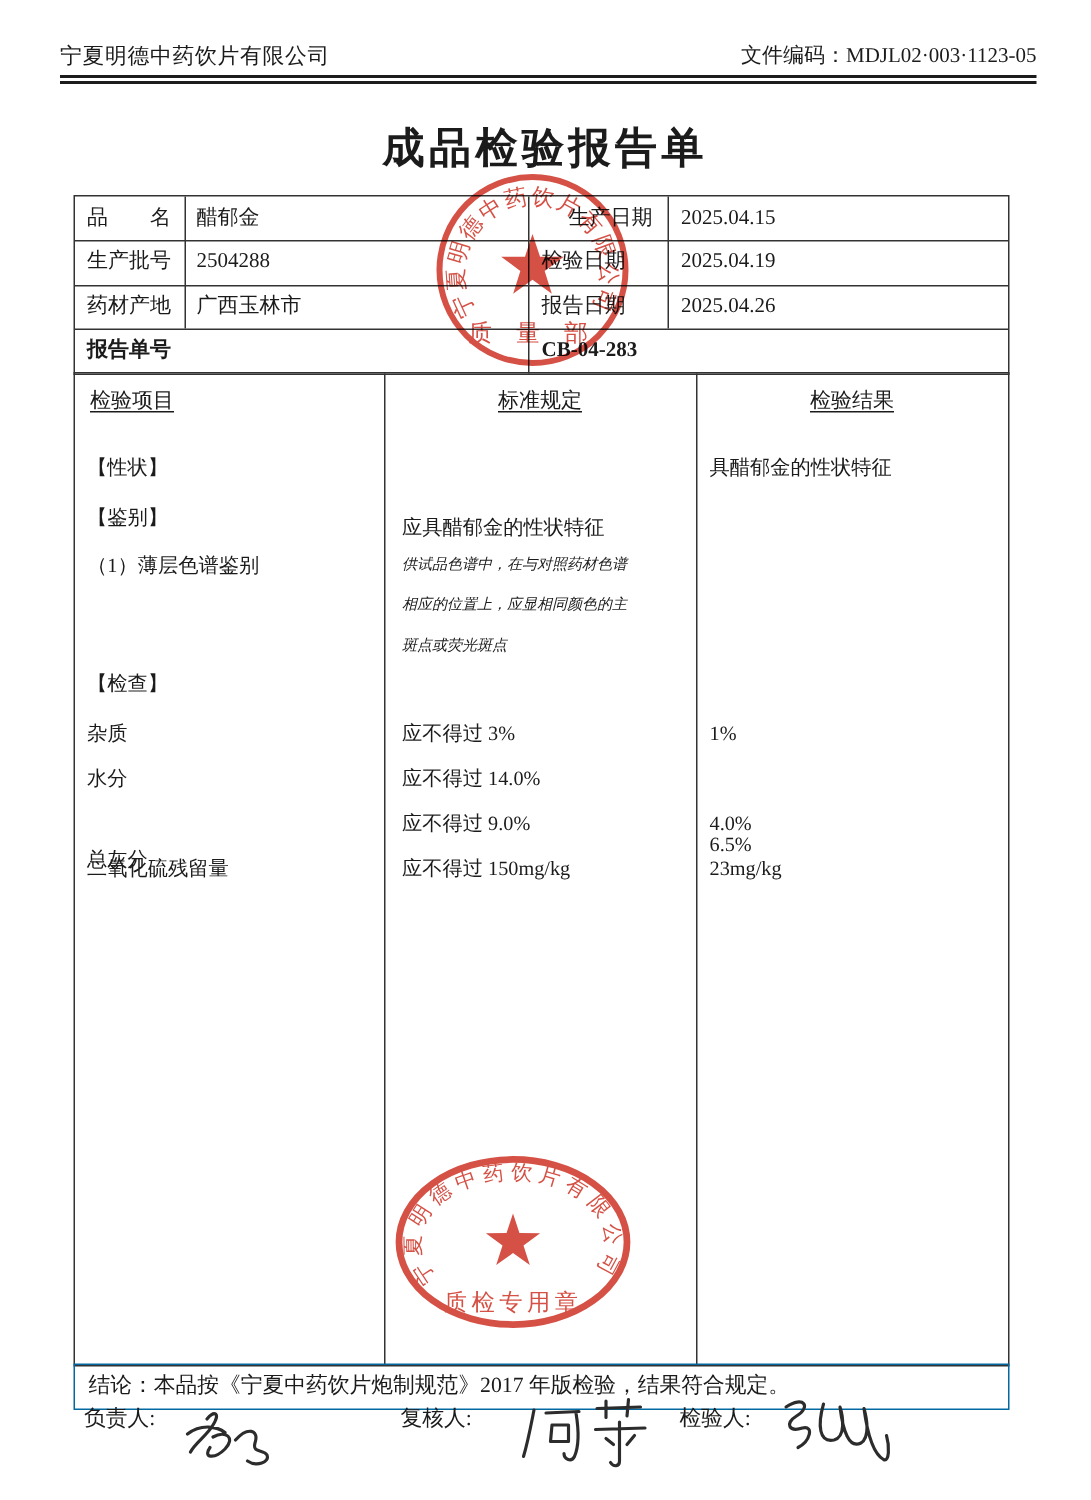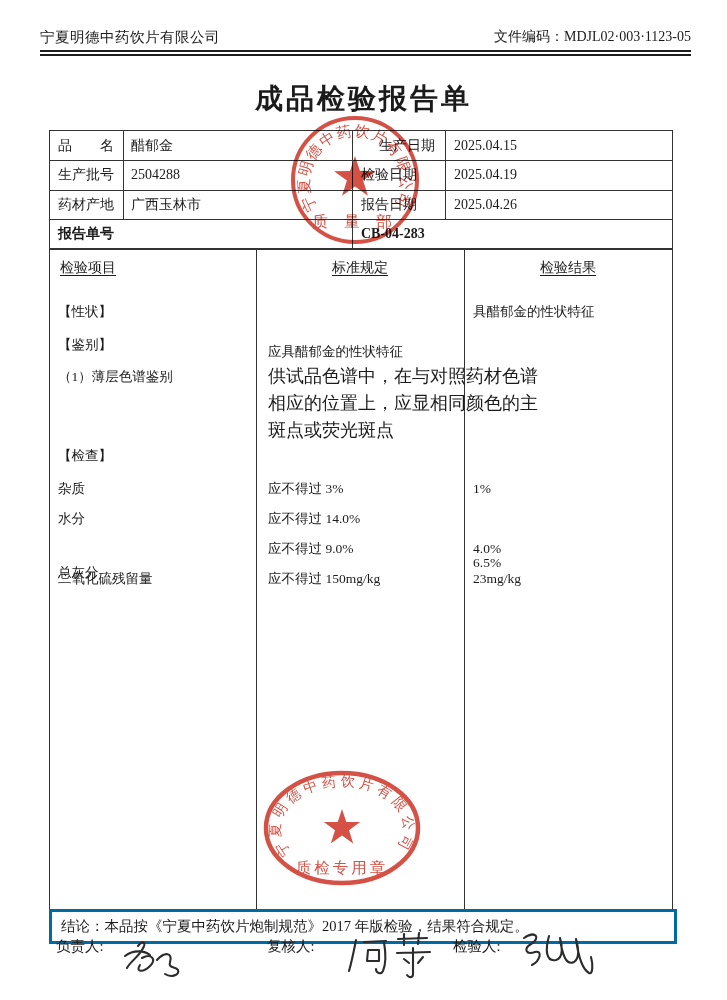--- a/index.html
+++ b/index.html
@@ -22,23 +22,23 @@
   .rA{top:0;height:29px;line-height:29px;}
   .rB{top:29px;height:30px;line-height:30px;}
   .rC{top:59px;height:29px;line-height:29px;}
   .rD{top:88px;height:30px;line-height:30px;font-weight:bold;}
   
   .items{left:49px;top:248px;width:622px;height:661px;border:1px solid #333;}
   .items .vl{position:absolute;width:0;border-left:1px solid #333;top:0;bottom:0;}
   .ihdr{position:absolute;top:8px;height:22px;line-height:22px;font-size:14px;
         text-decoration:underline;text-underline-offset:3px;white-space:nowrap;}
   .line{position:absolute;font-size:13.5px;line-height:22px;white-space:nowrap;text-align:center;}
-  .para{position:absolute;font-size:18px;line-height:27px;white-space:pre-line;}
+  .para{position:absolute;font-size:10px;line-height:27px;white-space:pre-line;font-style:italic;}
   
-  .concl{left:49px;top:909px;width:613px;height:29px;border:3px solid #0369a1;
+  .concl{left:49px;top:909px;width:613px;height:29px;border:1px solid #0369a1;
          line-height:29px;padding-left:9px;font-size:14.5px;white-space:nowrap;}
   .flabel{top:936px;height:20px;line-height:20px;font-size:14.5px;white-space:nowrap;}
   .sig{position:absolute;}
   .sig path{stroke:#2c2c2c;fill:none;stroke-width:2.1;stroke-linecap:round;stroke-linejoin:round;}
   
   .stamp{position:absolute;mix-blend-mode:multiply;opacity:.88;}
 </style>
 </head>
 <body>
 

